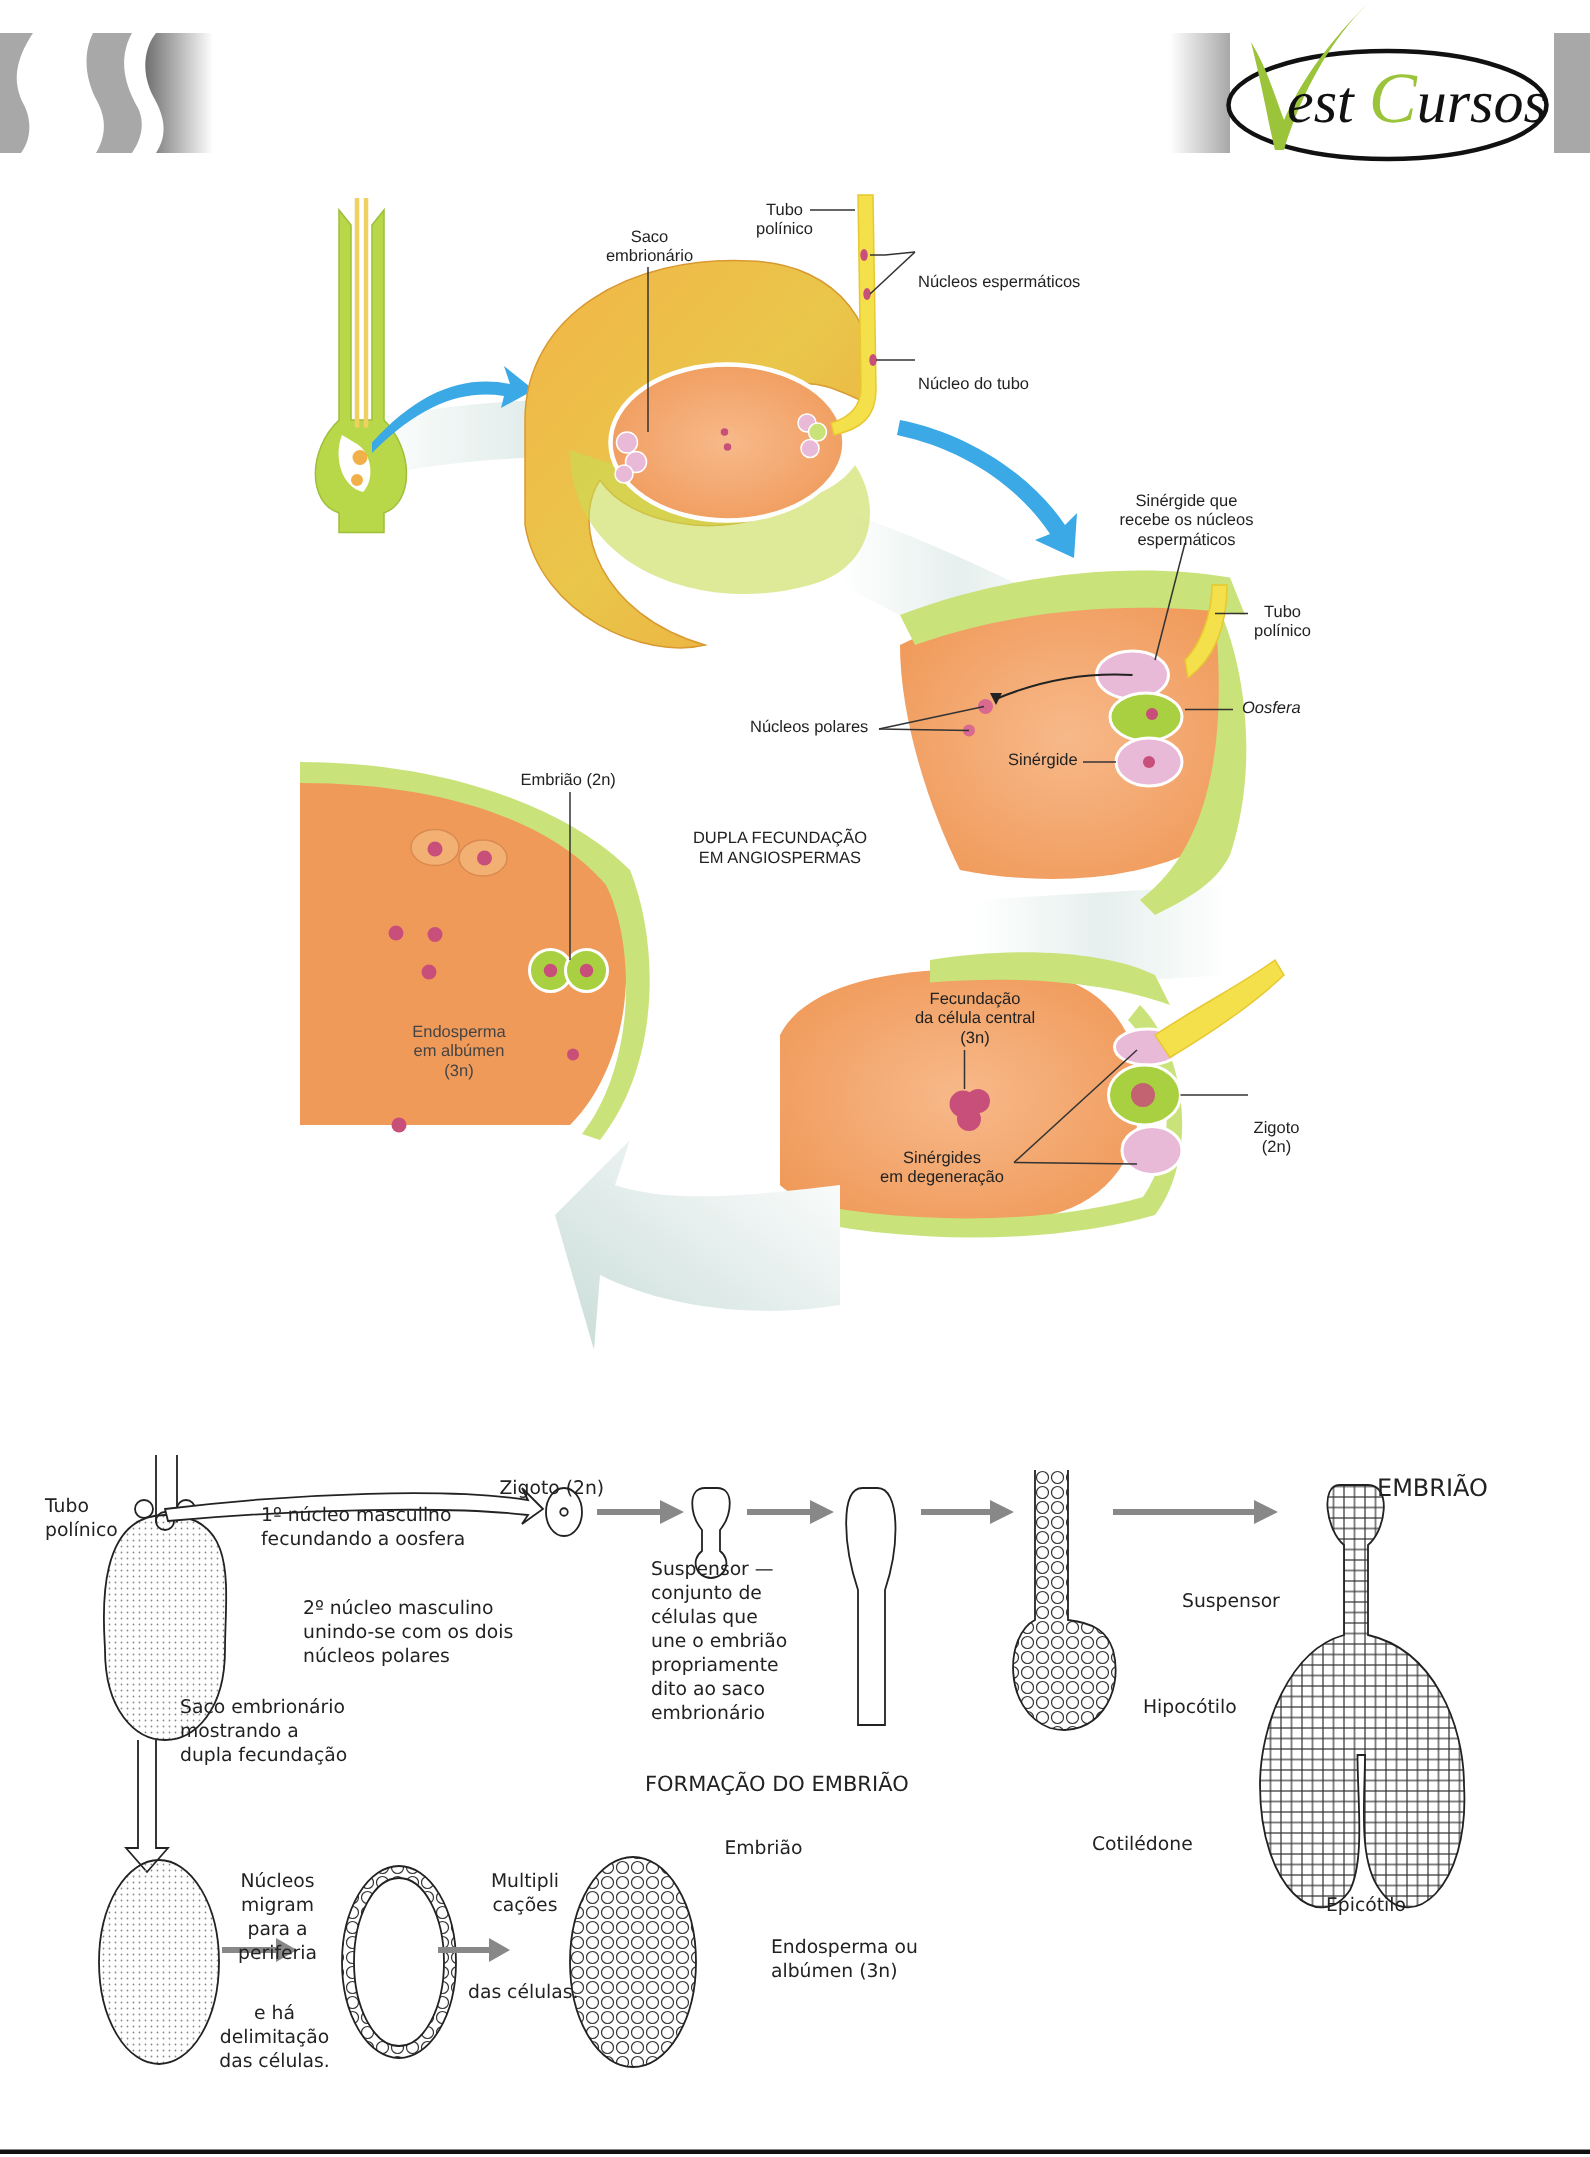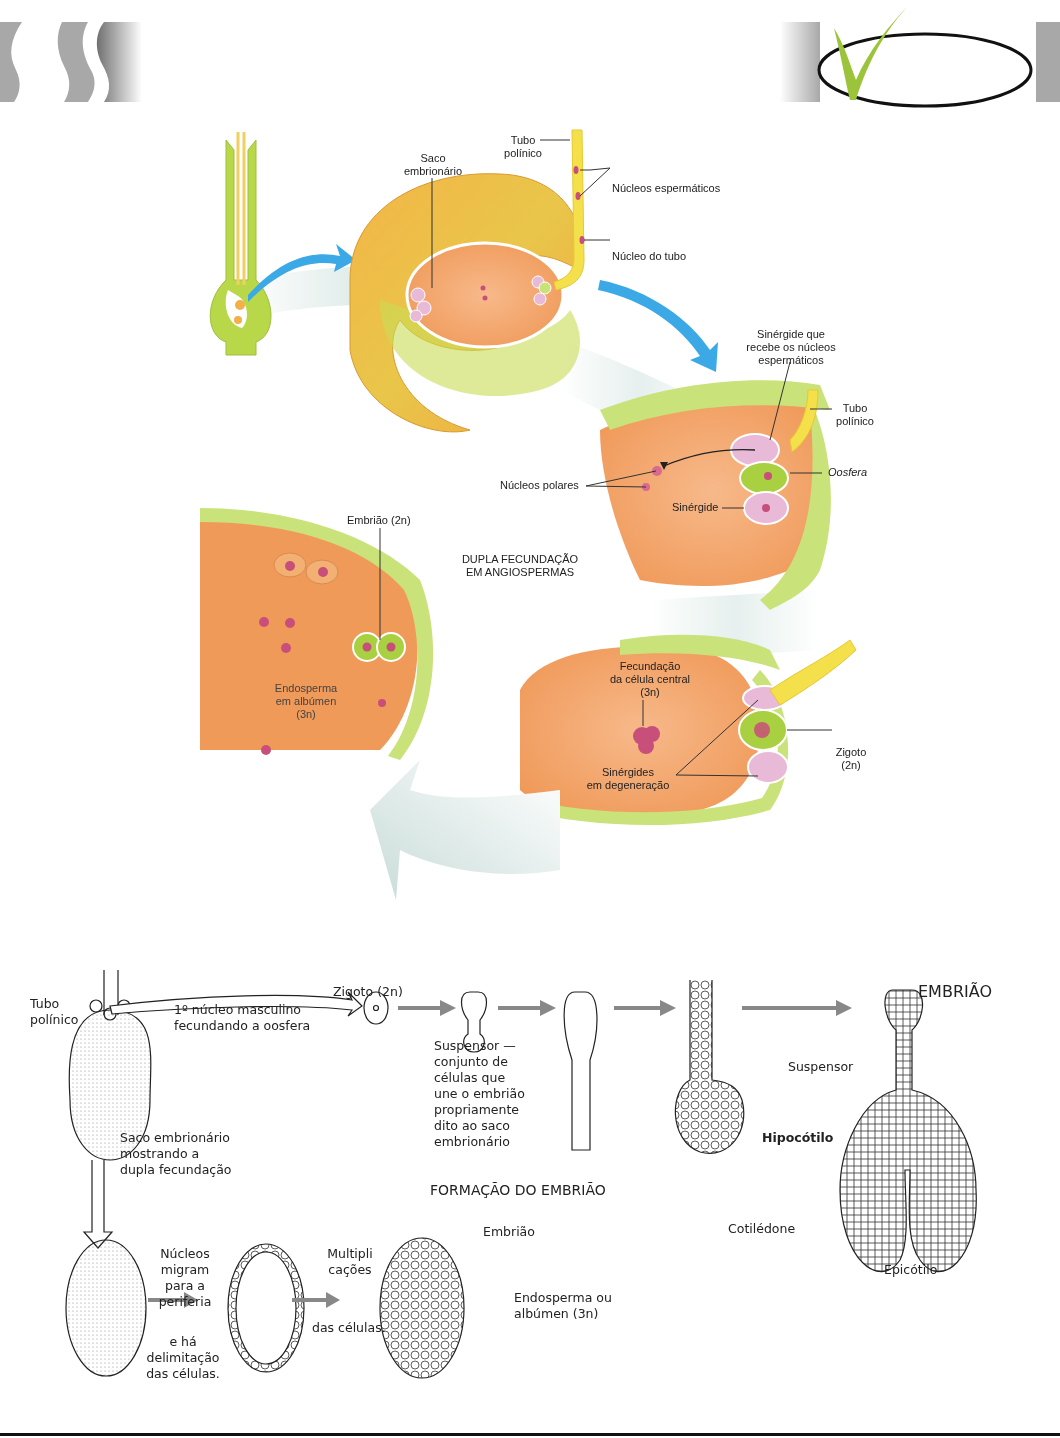--- a/index.html
+++ b/index.html
@@ -27,20 +27,24 @@
       </linearGradient>
     </defs>
     <path d="M0 22 L22 22 C10 40 8 55 16 70 C22 82 20 94 14 102 L0 102 Z" fill="#a8a8a8"></path>
     <path d="M62 22 L88 22 C78 40 84 58 92 72 C98 85 92 96 88 102 L64 102 C70 92 72 80 64 66 C56 50 56 34 62 22 Z" fill="#a8a8a8"></path>
     <path d="M104 22 L142 22 L142 102 L104 102 C112 90 110 78 102 64 C94 48 96 32 104 22 Z" fill="url(#fadeR)"></path>
     <rect x="780" y="22" width="40" height="80" fill="url(#fadeL)"></rect>
     <rect x="1036" y="22" width="24" height="80" fill="#a8a8a8"></rect>
     <ellipse cx="925" cy="70" rx="106" ry="36" fill="#fff" stroke="#111" stroke-width="3"></ellipse>
     <path d="M834 28 C842 60 846 84 850 100 L856 100 C868 60 888 26 912 2 C888 26 868 52 856 80 C850 64 844 44 834 28 Z" fill="#9bc43a"></path>
   </svg>
+  <div class="abs logo-text" style="left:838px;top:44px;font-size:40px;color:#111;line-height:44px;">
+    <span style="color:transparent;">V</span><span>est</span>
+    <span style="color:#9bc43a;font-size:48px;">C</span><span>ursos</span>
+  </div>
 </div>
 
 <div class="abs" style="left:0;top:110px;width:1060px;height:800px;">
   <svg width="1060" height="800">
     <defs>
       <radialGradient id="sacG" cx="0.5" cy="0.5" r="0.6">
         <stop offset="0" stop-color="#f7b98a"></stop>
           <stop offset="1" stop-color="#f09a5a"></stop>
       </radialGradient>
       <linearGradient id="ovuleG" x1="0" x2="1" y1="0" y2="1">
@@ -265,38 +269,43 @@
 
   <div class="bw" style="left:30px;top:26px;">
     <div>Tubo</div>
     <div>polínico</div>
   </div>
   <div class="bw" style="left:333px;top:14px;">Zigoto (2n)</div>
   <div class="bw" style="left:174px;top:32px;">
     <div>1º núcleo masculino</div>
     <div>fecundando a oosfera</div>
   </div>
+  <div class="bw" style="left:202px;top:94px;">
+    <div>2º núcleo masculino</div>
+    <div>unindo-se com os dois</div>
+    <div>núcleos polares</div>
+  </div>
   <div class="bw" style="left:120px;top:160px;">
     <div>Saco embrionário</div>
     <div>mostrando a</div>
     <div>dupla fecundação</div>
   </div>
   <div class="bw" style="left:434px;top:68px;">
     <div>Suspensor —</div>
     <div>conjunto de</div>
     <div>células que</div>
     <div>une o embrião</div>
     <div>propriamente</div>
     <div>dito ao saco</div>
     <div>embrionário</div>
   </div>
   <div class="bw" style="left:430px;top:212px;font-size:14px;">FORMAÇÃO DO EMBRIÃO</div>
   <div class="bw" style="left:918px;top:14px;font-size:16px;">EMBRIÃO</div>
   <div class="bw" style="left:788px;top:89px;">Suspensor</div>
-  <div class="bw" style="left:762px;top:160px;font-weight:bold;">Hipocótilo</div>
+  <div class="bw" style="left:762px;top:160px;">Hipocótilo</div>
   <div class="bw" style="left:728px;top:251px;">Cotilédone</div>
   <div class="bw" style="left:884px;top:292px;">Epicótilo</div>
   <div class="bw" style="left:150px;top:276px;text-align:center;width:70px;">
     <div>Núcleos</div>
     <div>migram</div>
     <div>para a</div>
     <div>periferia</div>
   </div>
   <div class="bw" style="left:138px;top:364px;text-align:center;width:90px;">
     <div>e há</div>

